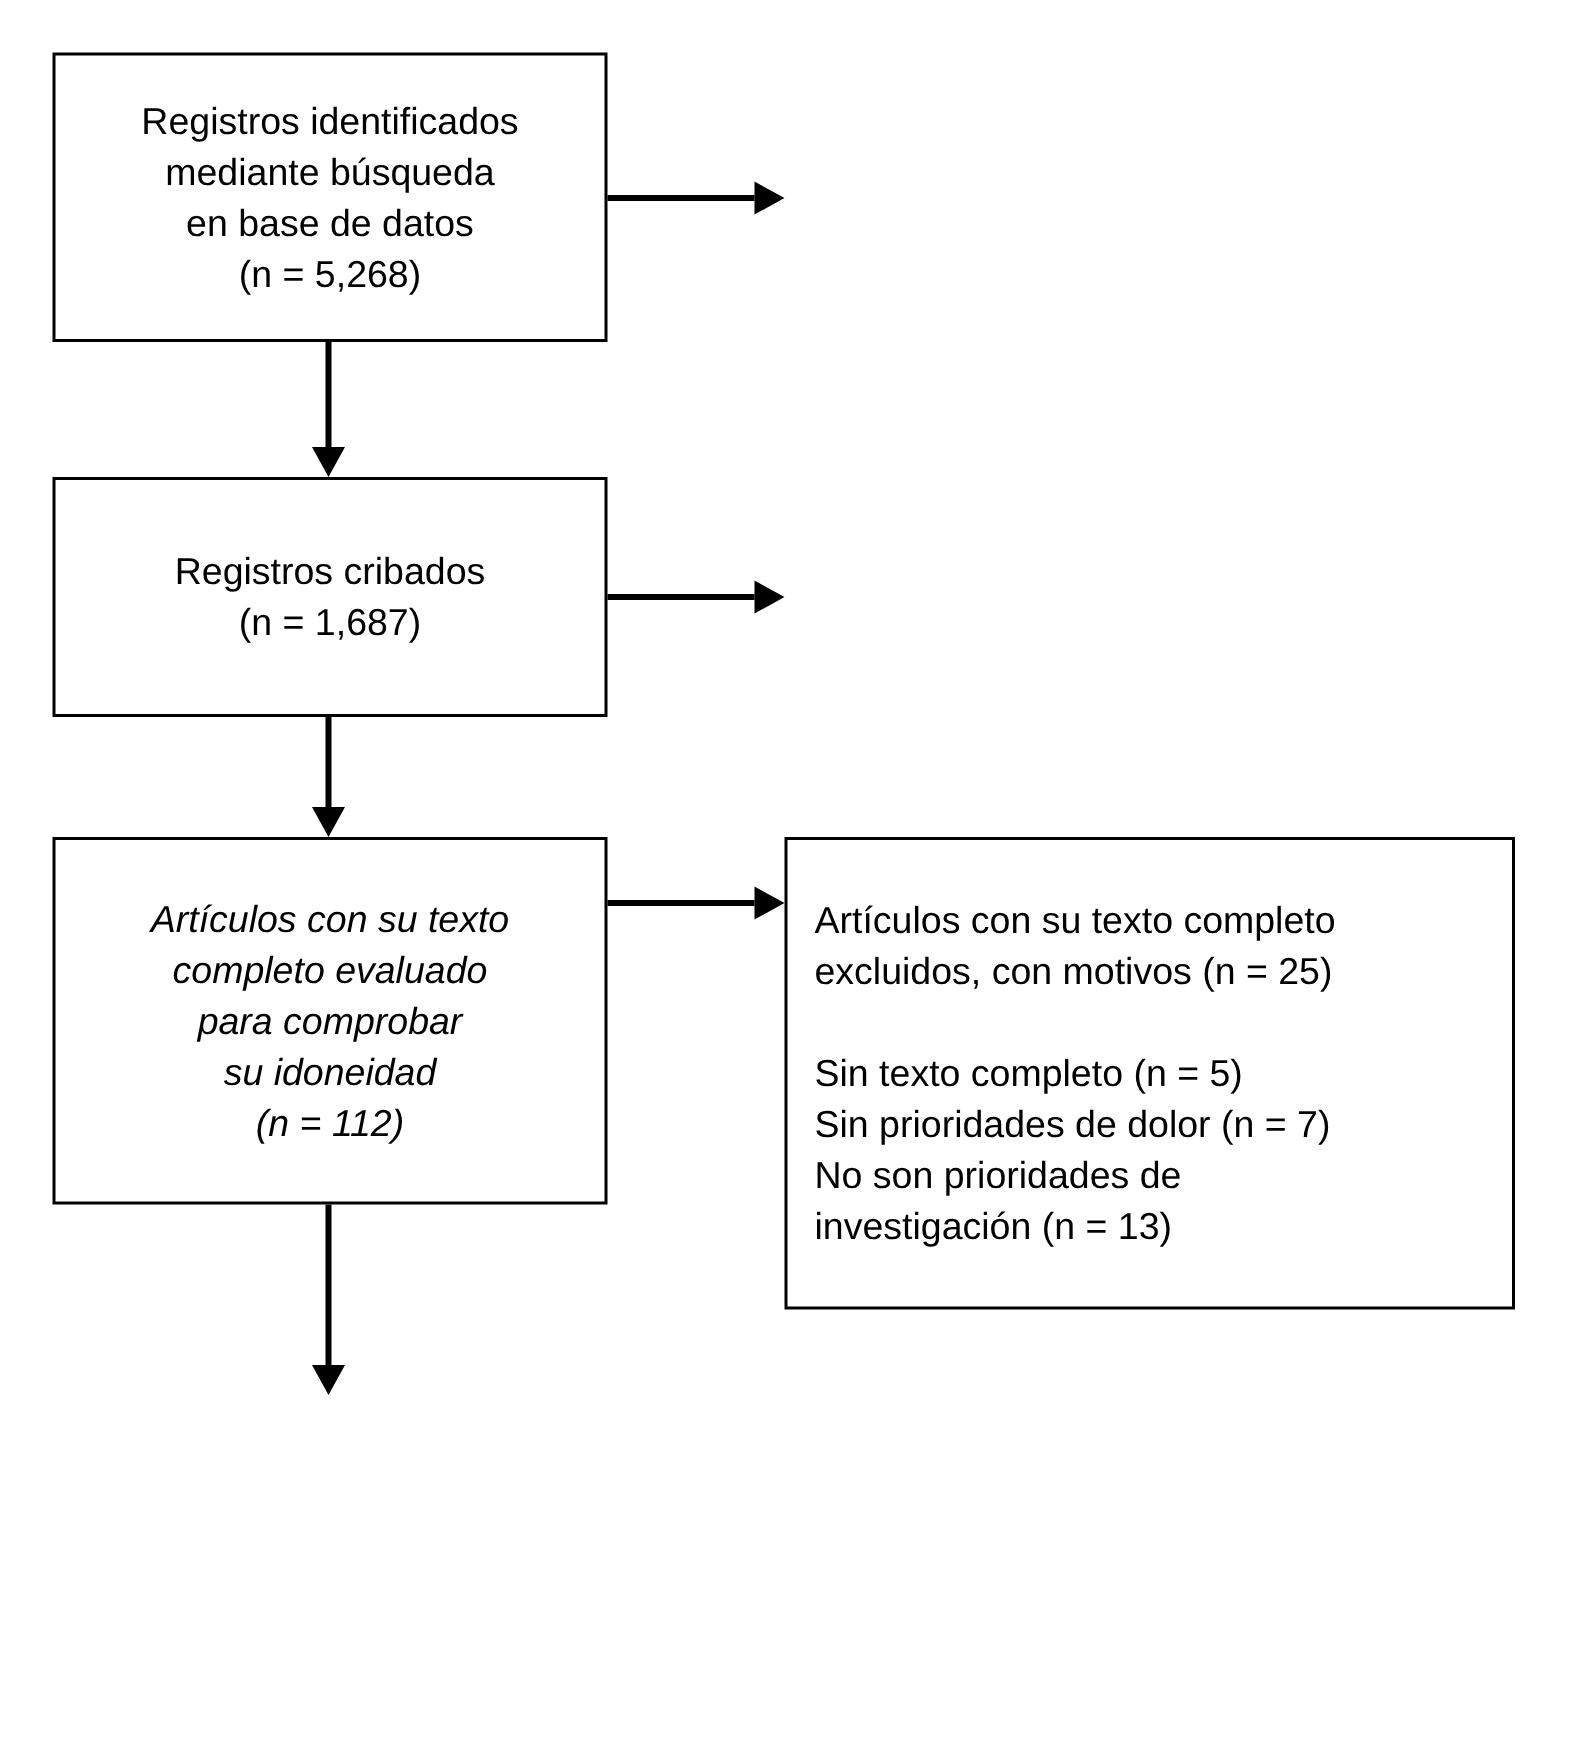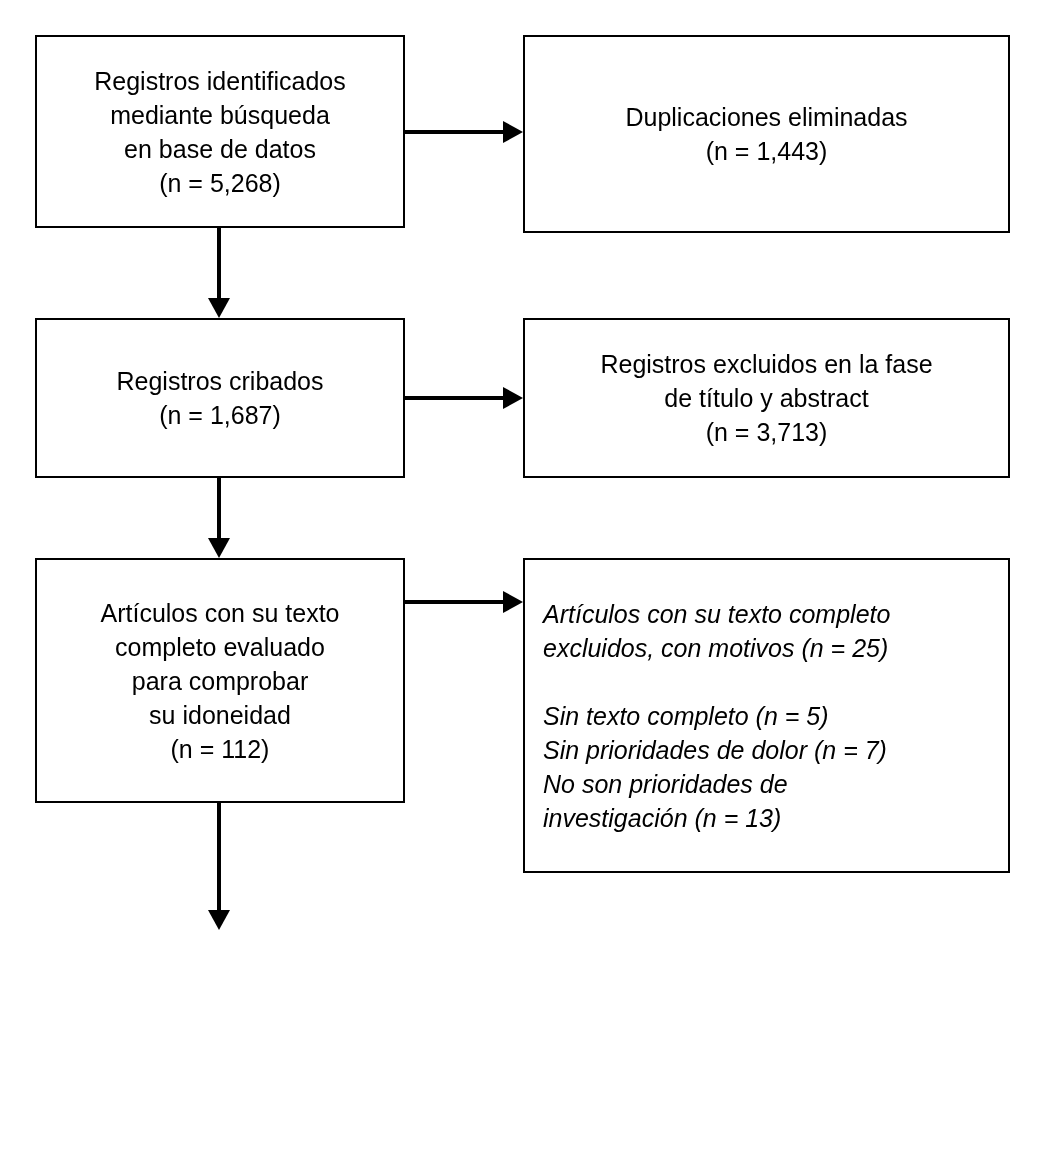--- a/index.html
+++ b/index.html
@@ -30,28 +30,27 @@
     color: #000000;
     font-size: 25px;
     line-height: 34px;
     text-align: center;
   }
   .flow-box.align-left {
     justify-content: flex-start;
   }
   .flow-box.align-left .box-text {
     text-align: left;
-    font-style: italic;
   }
   
   .box-identified          { left: 35px;  top: 35px;  width: 370px; height: 193px; }
   .box-duplicates          { left: 523px; top: 35px;  width: 487px; height: 198px; }
   .box-screened            { left: 35px;  top: 318px; width: 370px; height: 160px; }
   .box-excluded-title      { left: 523px; top: 318px; width: 487px; height: 160px; }
-  .box-fulltext            { left: 35px;  top: 558px; width: 370px; height: 245px; }
+  .box-fulltext            { left: 35px;  top: 558px; width: 370px; height: 245px; font-style: italic; }
   .box-fulltext-excluded   { left: 523px; top: 558px; width: 487px; height: 315px; }
   .box-included            { left: 35px;  top: 930px; width: 370px; height: 200px; }
 
   
   .arrow {
     position: absolute;
     background: #000000;
   }
   .arrow.v { width: 4px; }
   .arrow.v::after {
@@ -89,35 +88,26 @@
 
 <div class="canvas">
 
   <div class="flow-box box-identified">
     <span class="box-text">Registros identificados
 mediante búsqueda
 en base de datos
 (n = 5,268)</span>
   </div>
 
-  <div class="flow-box box-duplicates">
-    <span class="box-text">Duplicaciones eliminadas
-(n = 1,443)</span>
-  </div>
 
   <div class="flow-box box-screened">
     <span class="box-text">Registros cribados
 (n = 1,687)</span>
   </div>
 
-  <div class="flow-box box-excluded-title">
-    <span class="box-text">Registros excluidos en la fase
-de título y abstract
-(n = 3,713)</span>
-  </div>
 
   <div class="flow-box box-fulltext">
     <span class="box-text">Artículos con su texto
 completo evaluado
 para comprobar
 su idoneidad
 (n = 112)</span>
   </div>
 
   <div class="flow-box box-fulltext-excluded align-left">

